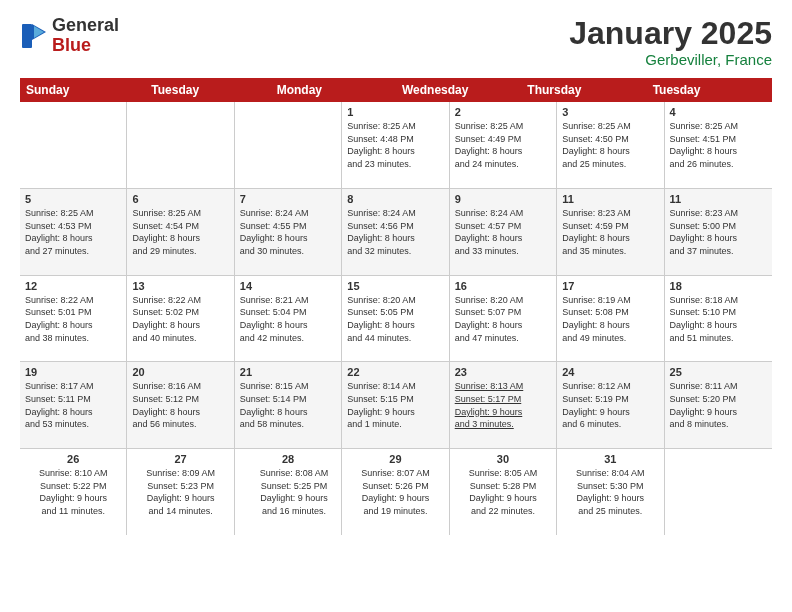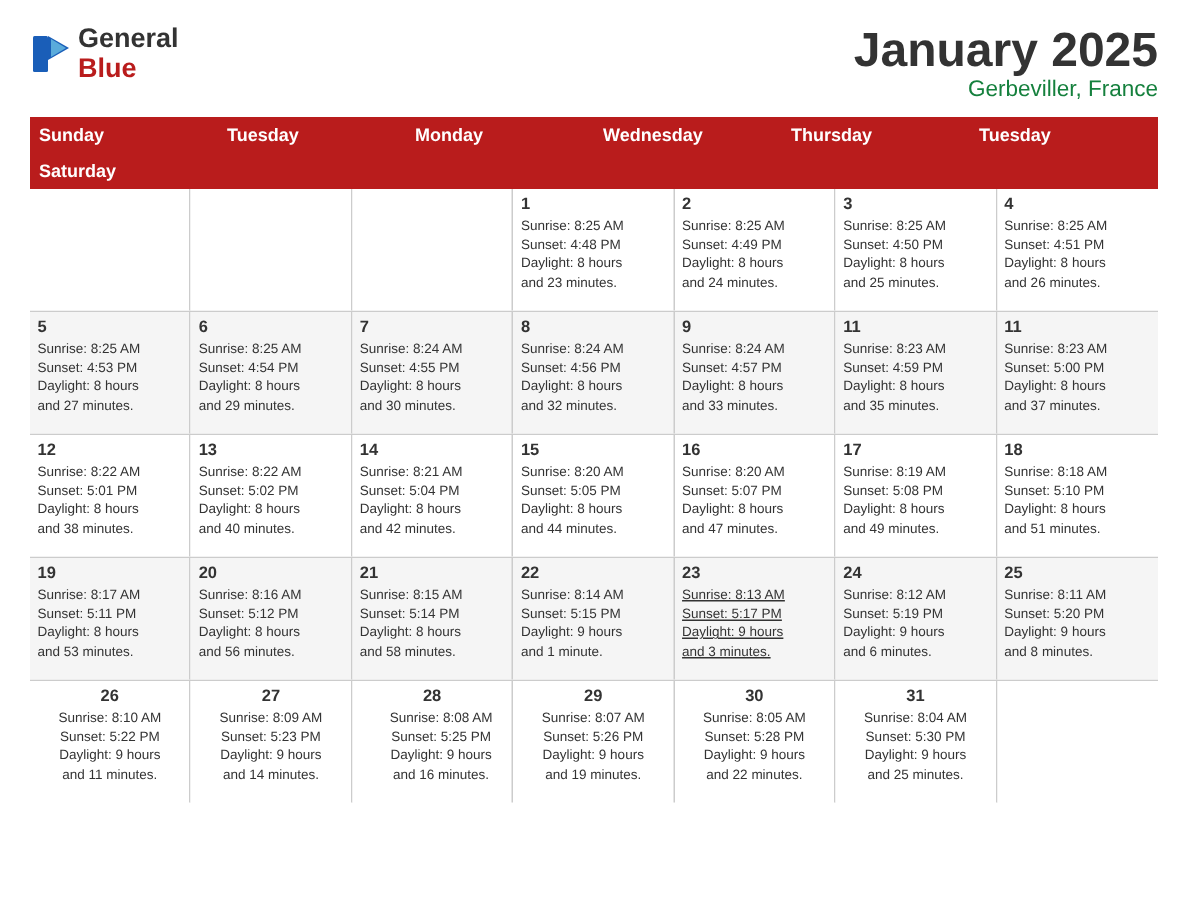--- a/index.html
+++ b/index.html
@@ -148,21 +148,20 @@
   </div>
 
   <div class="calendar">
     <div class="cal-header-row">
       <div class="cal-header-cell">Sunday</div>
       <div class="cal-header-cell">Tuesday</div>
       <div class="cal-header-cell">Monday</div>
       <div class="cal-header-cell">Wednesday</div>
       <div class="cal-header-cell">Thursday</div>
       <div class="cal-header-cell">Tuesday</div>
-      <div class="cal-header-cell">Saturday</div>
     </div>
     <div class="cal-body" id="cal-body">
     <div class="cal-row">
           <div class="cal-cell empty-cell"></div>
           <div class="cal-cell empty-cell"></div>
           <div class="cal-cell empty-cell"></div>
           <div class="cal-cell">
             <div class="day-num">1</div>
             <div class="cell-text" style="white-space: pre-line;">Sunrise: 8:25 AM
 Sunset: 4:48 PM

